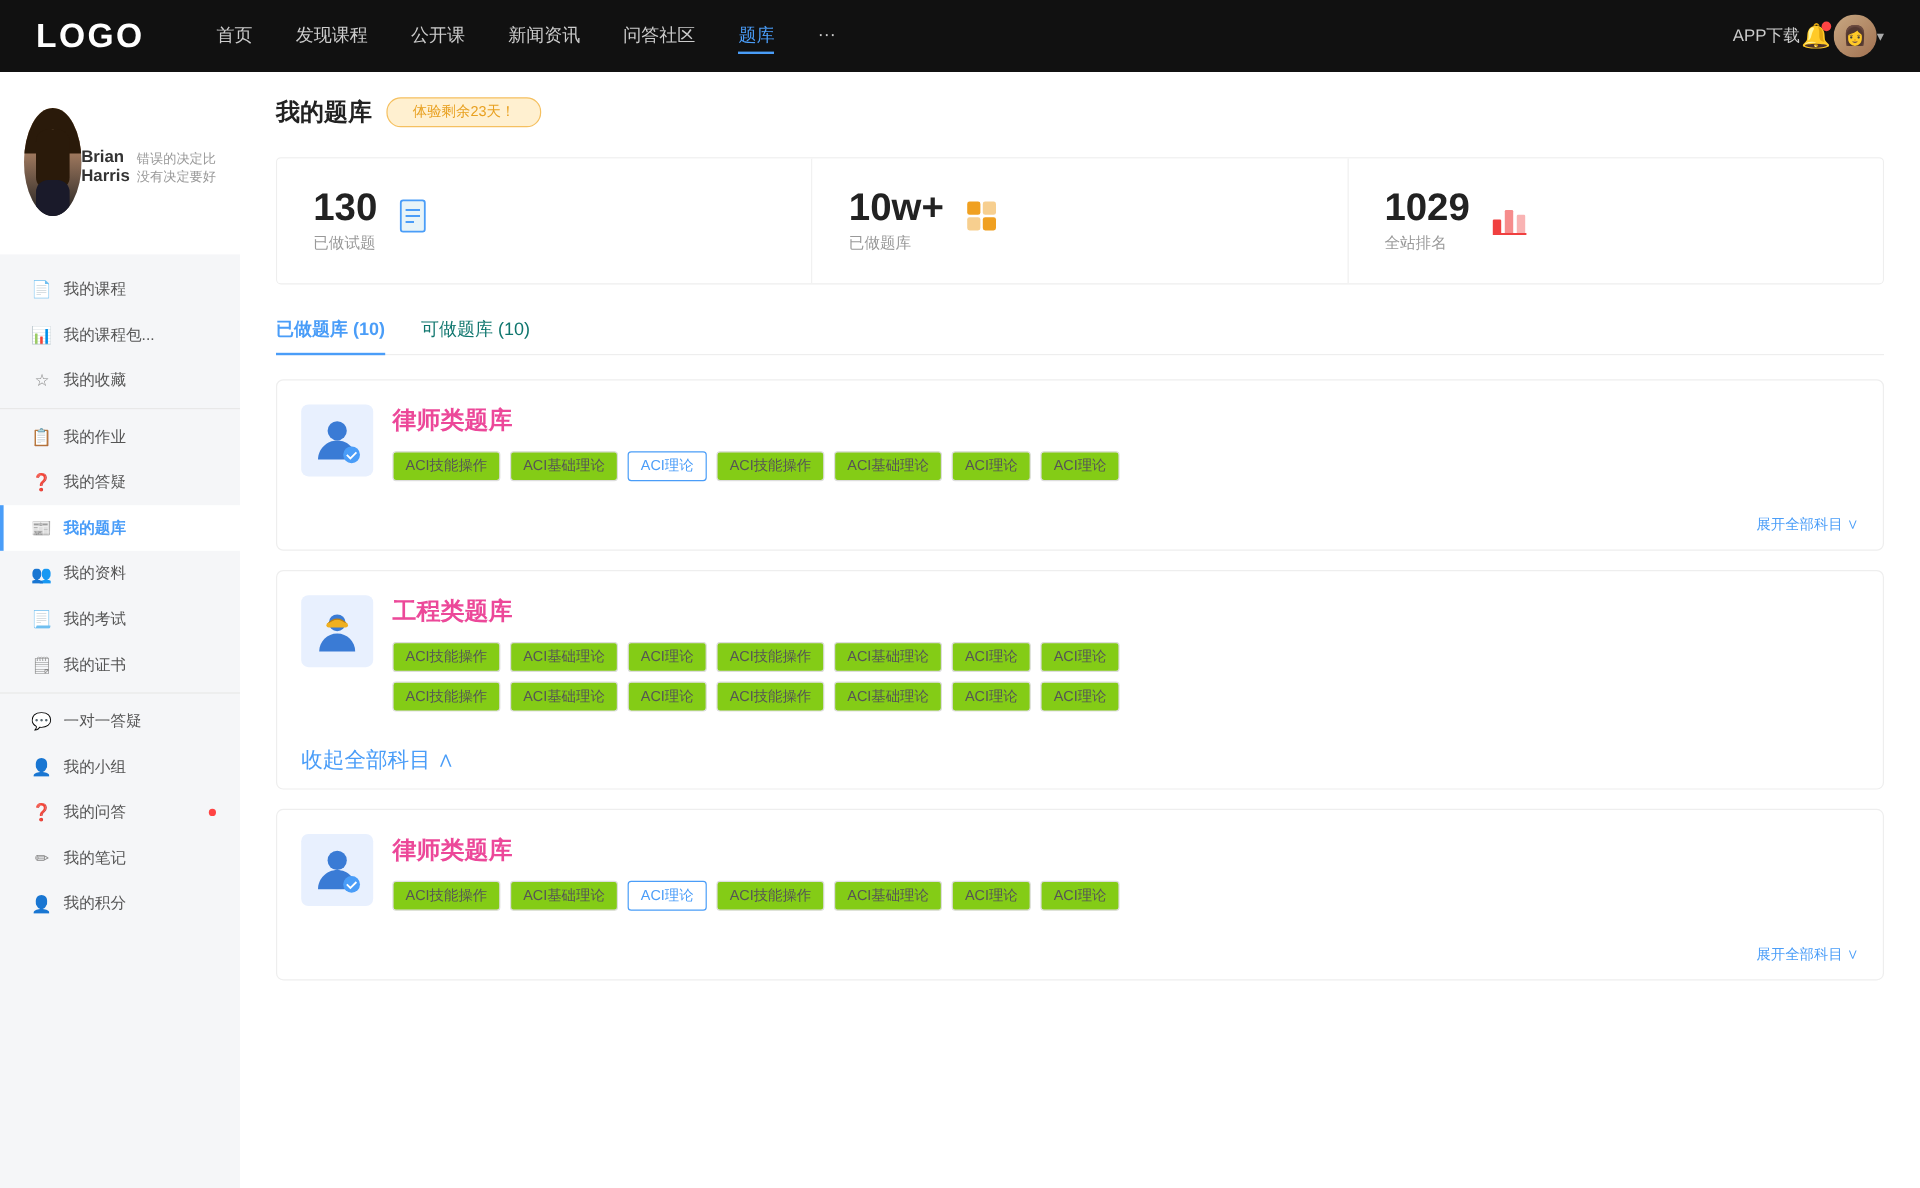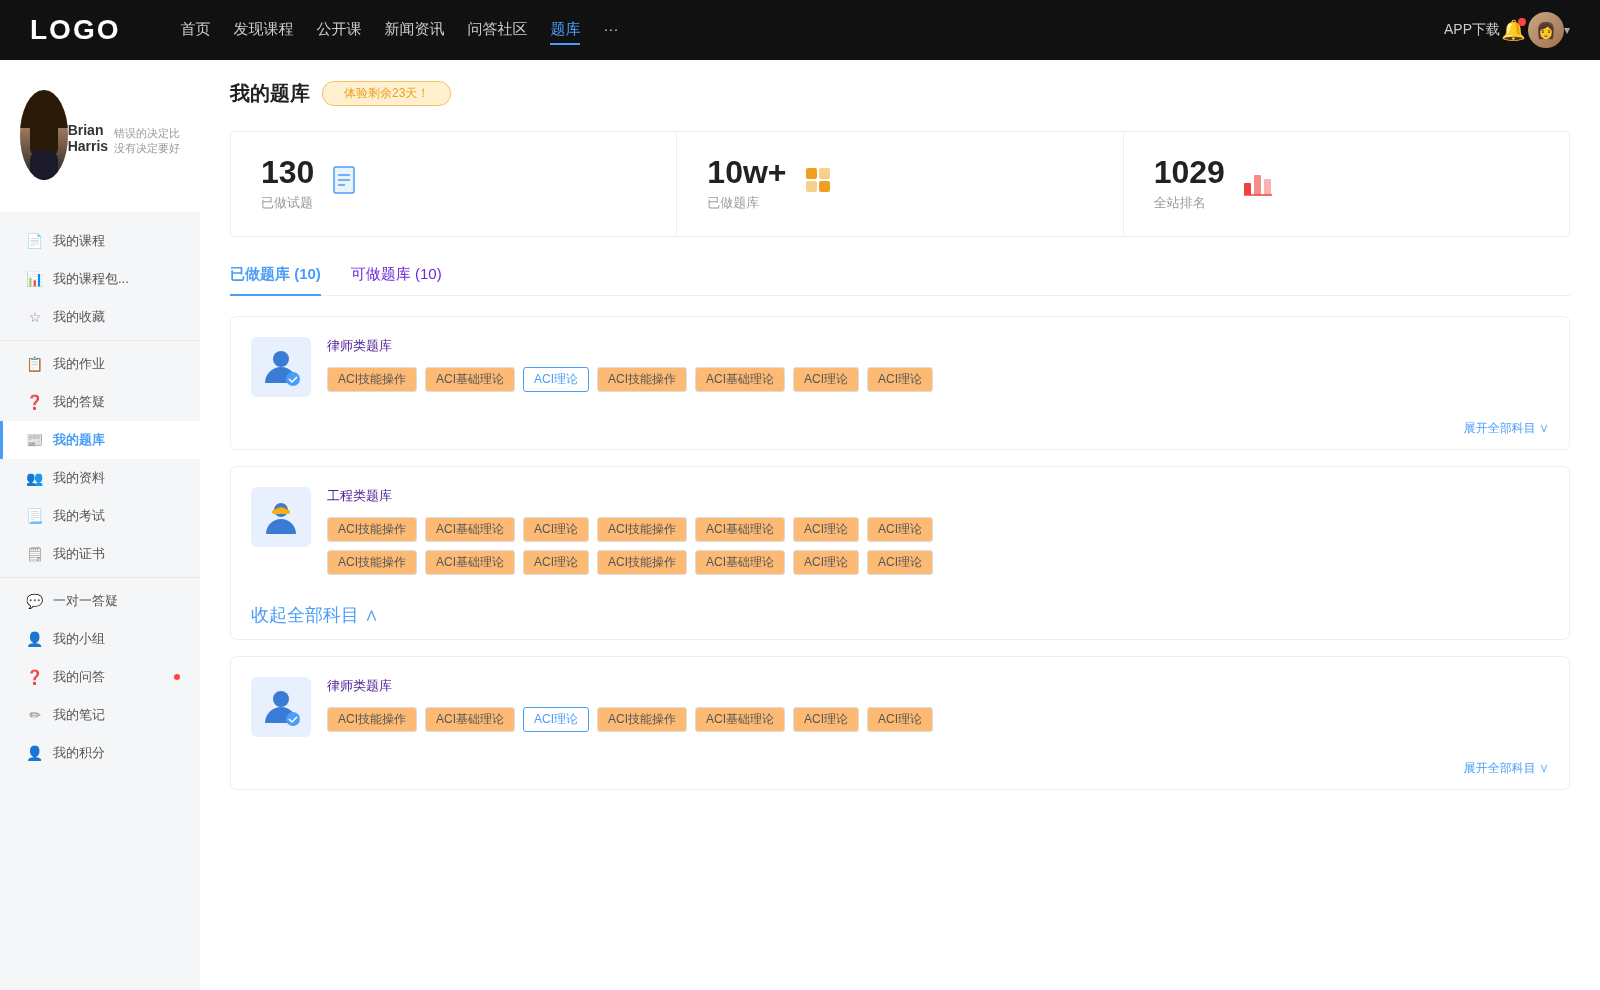--- a/index.html
+++ b/index.html
@@ -18,21 +18,21 @@
     .topnav-logo {
       color: #fff;
       font-size: 28px;
       font-weight: 900;
       letter-spacing: 2px;
       margin-right: 60px;
       min-width: 80px;
     }
     .topnav-menu {
       display: flex;
-      gap: 23px;
+      gap: 36px;
       flex: 1;
     }
     .topnav-menu-item {
       color: #ccc;
       font-size: 15px;
       cursor: pointer;
       padding: 4px 0;
       position: relative;
     }
     .topnav-menu-item.active {
@@ -228,21 +228,21 @@
 
     
     .tabs-row {
       display: flex;
       gap: 30px;
       margin-bottom: 20px;
       border-bottom: 1px solid #eee;
     }
     .tab-item {
       font-size: 15px;
-      color: #6d28d9;
+      color: #0f766e;
       padding-bottom: 10px;
       cursor: pointer;
       border-bottom: 2px solid transparent;
       margin-bottom: -1px;
     }
     .tab-item.active {
       color: #4a9df8;
       border-bottom: 2px solid #4a9df8;
       font-weight: 600;
     }
@@ -268,39 +268,39 @@
       display: flex;
       align-items: center;
       justify-content: center;
       flex-shrink: 0;
     }
     .qbank-icon-wrap.engineering {
       background: #e8f0fe;
     }
     .qbank-info { flex: 1; }
     .qbank-title {
-      font-size: 13px;
-      font-weight: 400;
-      color: #4c1d95;
+      font-size: 20px;
+      font-weight: 700;
+      color: #ec4899;
       margin-bottom: 12px;
     }
     .qbank-tags {
       display: flex;
       flex-wrap: wrap;
       gap: 8px;
       margin-bottom: 8px;
     }
     .tag {
       font-size: 12px;
       color: #555;
       border: 1px solid #ddd;
       border-radius: 3px;
       padding: 3px 10px;
       cursor: pointer;
-      background: #fdba74;
+      background: #84cc16;
     }
     .tag.active-tag {
       color: #4a9df8;
       border-color: #4a9df8;
       background: #fff;
     }
     .qbank-expand {
       text-align: right;
       font-size: 12px;
       color: #4a9df8;

